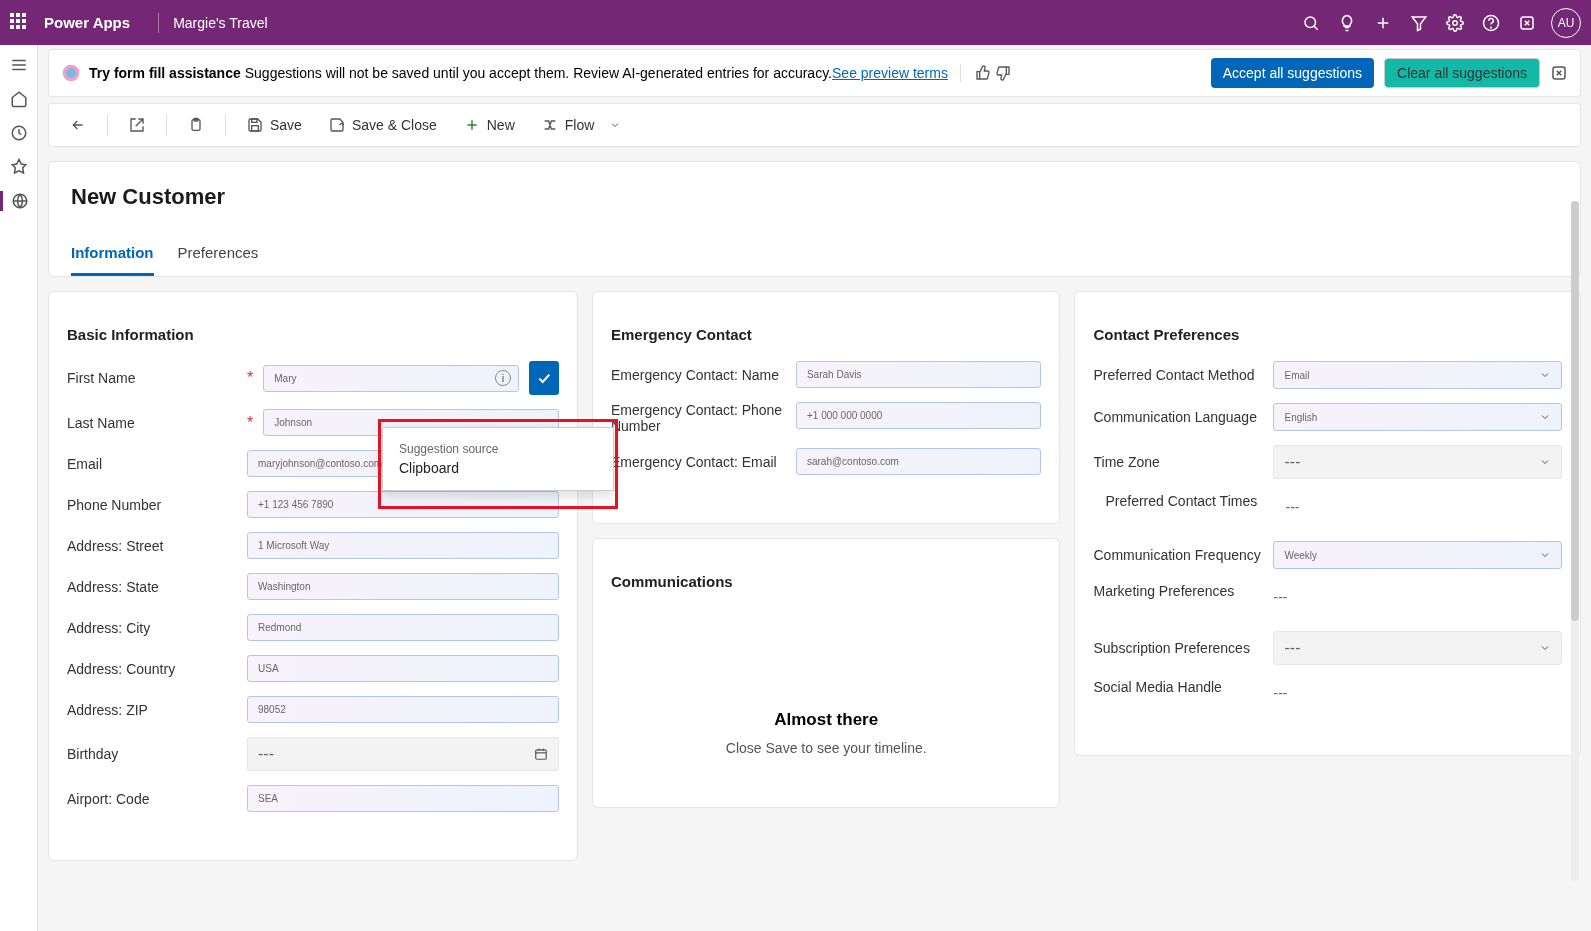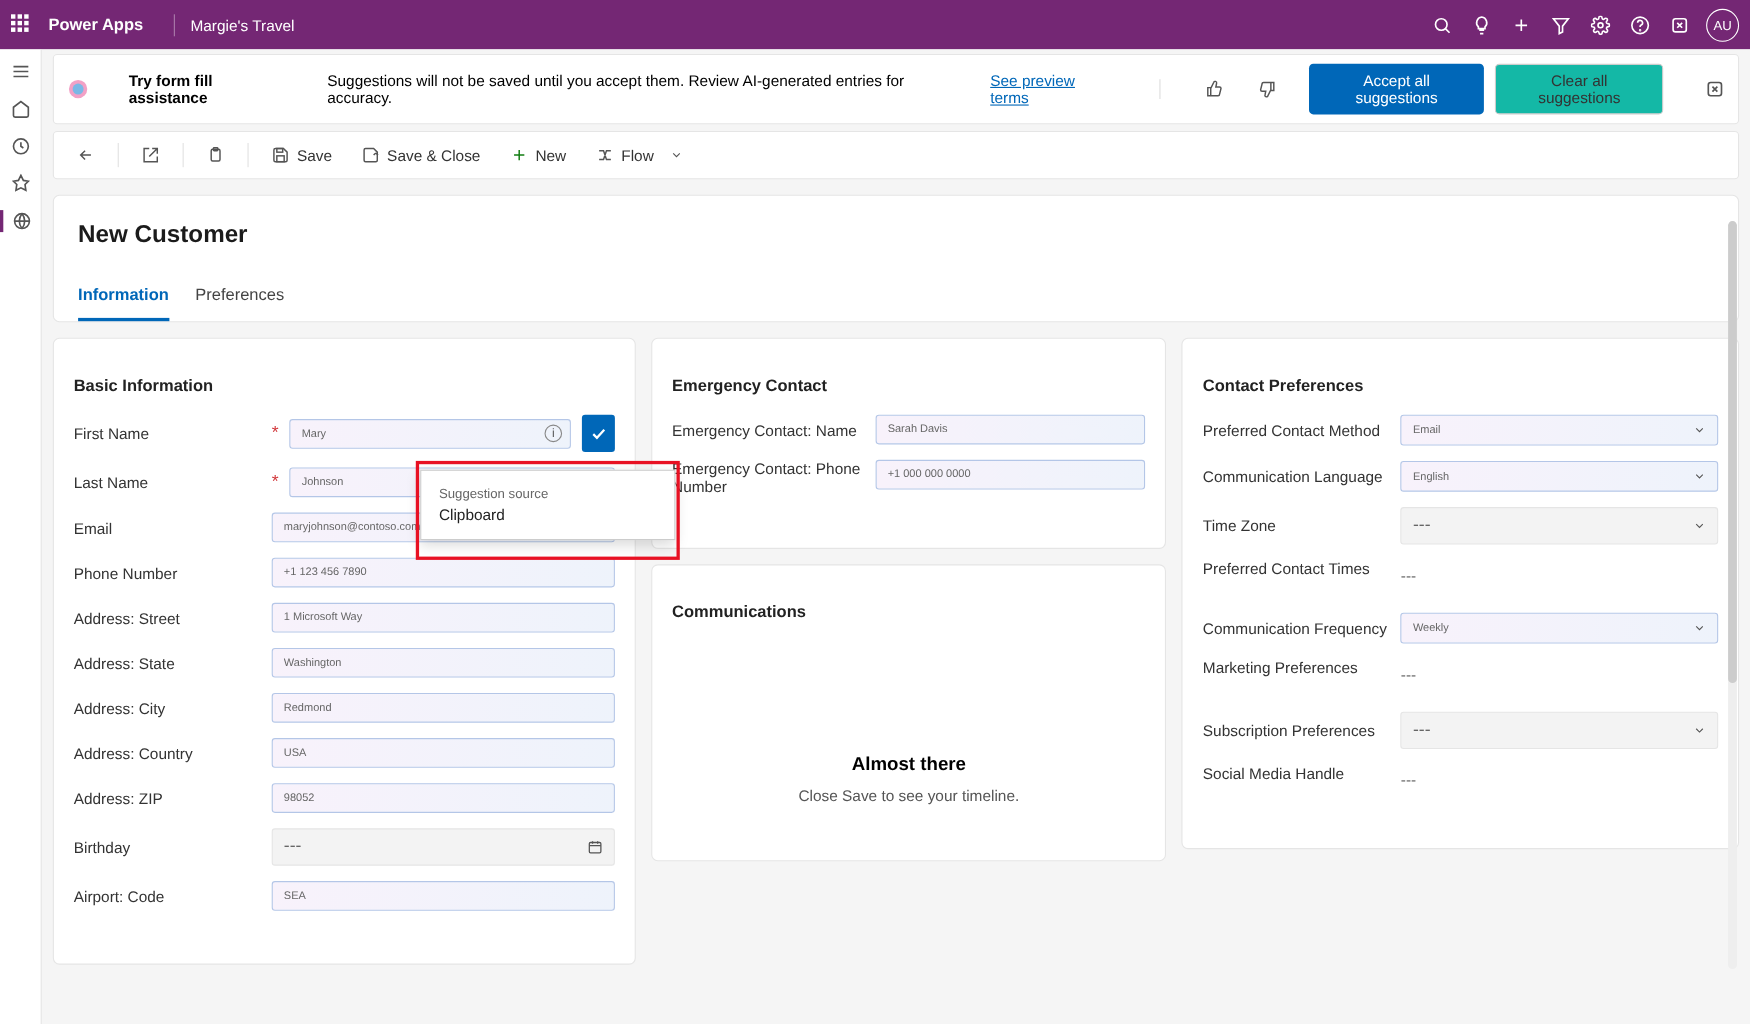--- a/index.html
+++ b/index.html
@@ -46,21 +46,20 @@
 
   
   .info-bar {
     background:#fff;
     border:1px solid #e5e5e5;
     margin:4px 10px 0 10px;
     padding:8px 12px;
     display:flex; align-items:center;
     font-size:14px;
     border-radius:4px;
-    gap:28px;
   }
   .info-bar .copilot { width:20px; height:20px; margin-right:8px; }
   .info-bar .bold { font-weight:600; margin-right:4px; }
   .info-bar a { color:#0067b8; text-decoration:underline; }
   .info-bar .sep { width:1px; height:18px; background:#ddd; margin: 0 12px;}
   .info-bar .thumb { width:20px; cursor:pointer; color:#555; display:flex; justify-content:center;}
   .info-bar .btns { margin-left:auto; display:flex; gap:10px;}
   .info-bar .btn-primary { background:#0067b8; color:#fff; border:none; padding:6px 12px; border-radius:4px; font-size:14px; cursor:pointer;}
   .info-bar .btn-secondary { background:#14b8a6; color:#333; border:1px solid #ccc; padding:6px 12px; border-radius:4px; font-size:14px; cursor:pointer;}
   .info-bar .clip { margin-left:10px; color:#555; cursor:pointer;}
@@ -466,20 +465,26 @@
               <span>Emergency Contact: Name</span>
             </div>
           <div class="field-input"><input value="Sarah Davis" style=""></div>
         </div>
         <div class="field-row top">
           <div class="field-label" style="width:175px;">
               <span>Emergency Contact: Phone Number</span>
             </div>
           <div class="field-input"><input value="+1 000 000 0000" style=""></div>
         </div>
+        <div class="field-row">
+          <div class="field-label" style="width:175px;">
+              <span>Emergency Contact: Email</span>
+            </div>
+          <div class="field-input"><input value="sarah@contoso.com" style=""></div>
+        </div>
       </div>
 
       <div class="panel" style="min-height:270px;">
         <h3>Communications</h3>
         <div class="comms-center">
           <h4>Almost there</h4>
           <p>Close Save to see your timeline.</p>
         </div>
       </div>
     </div>
@@ -522,21 +527,21 @@
         <div class="field-input">
             <div class="plain">
               <span>---</span>
               <svg width="12" height="12" viewBox="0 0 24 24" fill="none" stroke="#555" stroke-width="2">
                 <polyline points="6 9 12 15 18 9"></polyline>
               </svg>
             </div>
           </div>
       </div>
 
-      <div class="field-row top" style="margin-bottom:20px;">
+      <div class="field-row top" style="margin-bottom:20px;margin-left:12px;">
         <div class="field-label">
             <span>Preferred Contact Times</span>
           </div>
         <div class="field-input">
             <div class="dash">---</div>
           </div>
       </div>
 
       <div class="field-row">
         <div class="field-label">

